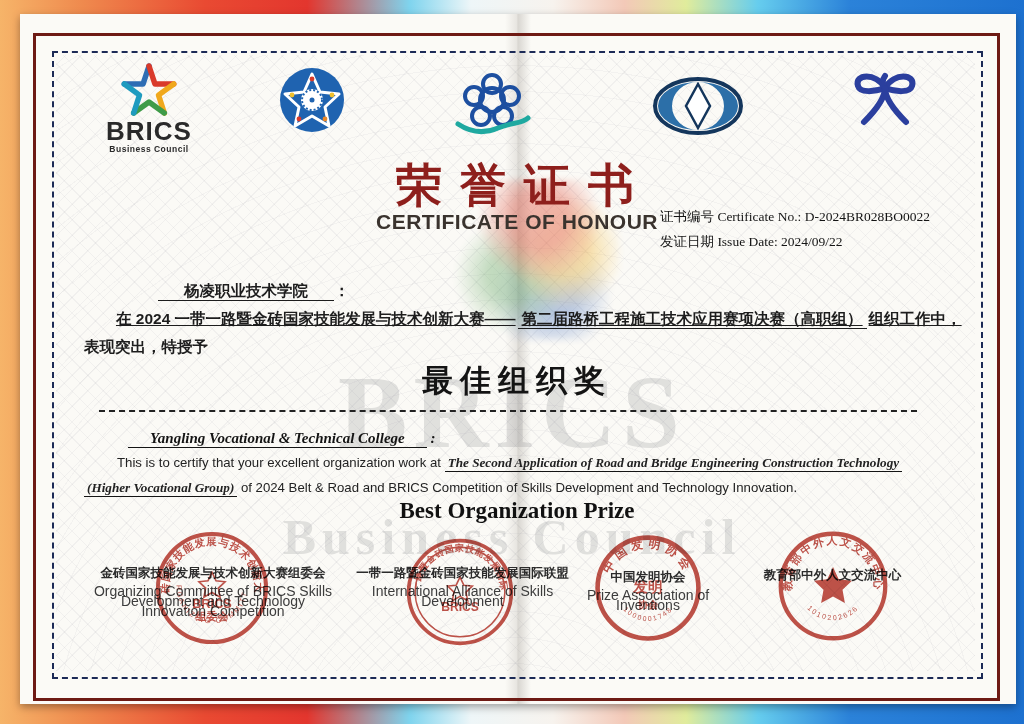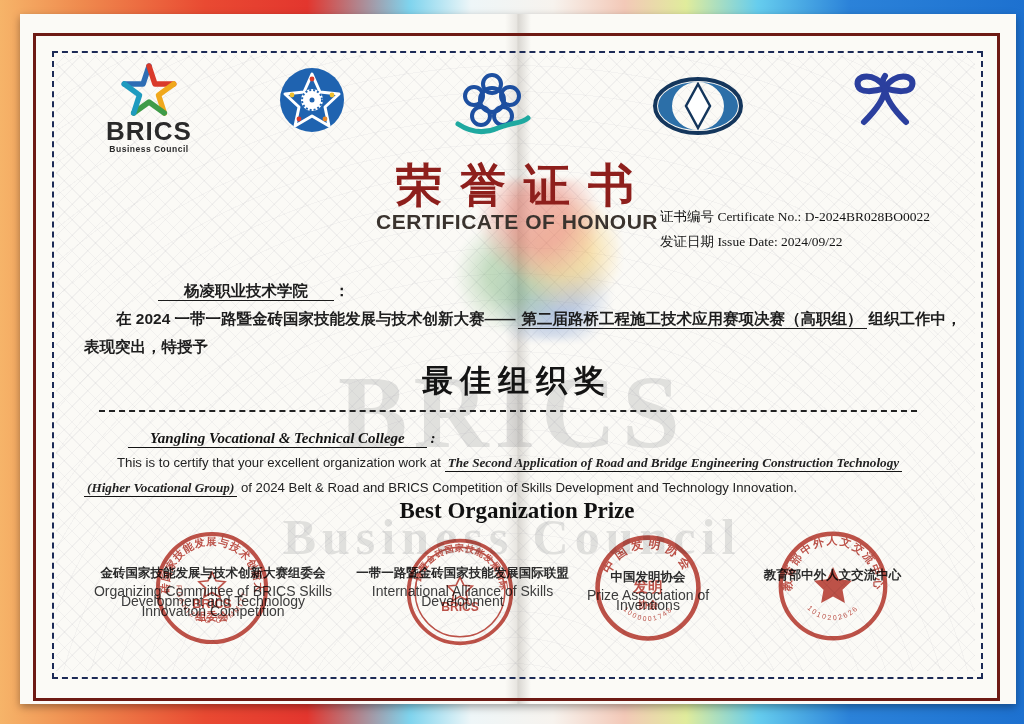--- a/index.html
+++ b/index.html
@@ -40,21 +40,21 @@
   
   .title-cn{left:0;top:155px;width:1030px;text-align:center;color:#8e1f1c;font-size:46px;font-weight:bold;letter-spacing:18px;text-indent:18px;}
   .title-en{left:0;top:210px;width:1034px;text-align:center;color:#3a332e;font-size:21px;font-weight:bold;letter-spacing:.5px;}
   .cert-meta{left:660px;top:204px;font-family:"Liberation Serif",serif;font-size:13.5px;font-weight:normal;color:#141414;line-height:25px;white-space:nowrap;}
 
   
   .cn{color:#1d1d1d;font-size:15.5px;font-weight:600;}
   .u{border-bottom:1.6px solid #1d1d1d;margin-top:9px;}
   .line1{left:158px;top:281px;}
   .line1 .u{padding:0 26px 1px 26px;}
-  .line2{left:116px;top:309px;white-space:nowrap;}
+  .line2{left:116px;top:309px;white-space:nowrap;text-decoration:underline;}
   .line2 .u{padding:0 4px 1px 4px;margin:0 2px;}
   .pad-r{padding-right:34px;}
   .line3{left:84px;top:337px;text-align:right;}
   .award-cn{left:0;top:360px;width:1034px;text-align:center;font-size:31px;font-weight:bold;color:#141414;letter-spacing:7px;}
 
   .divider{left:99px;top:410px;width:818px;border-top:2px dashed #222;}
 
   
   .en-name{left:128px;top:430px;font-family:"Liberation Serif",serif;font-style:italic;font-weight:bold;font-size:15px;color:#141414;}
   .en-name .u{padding:0 22px 1px 22px;border-bottom:1.4px solid #141414;}

